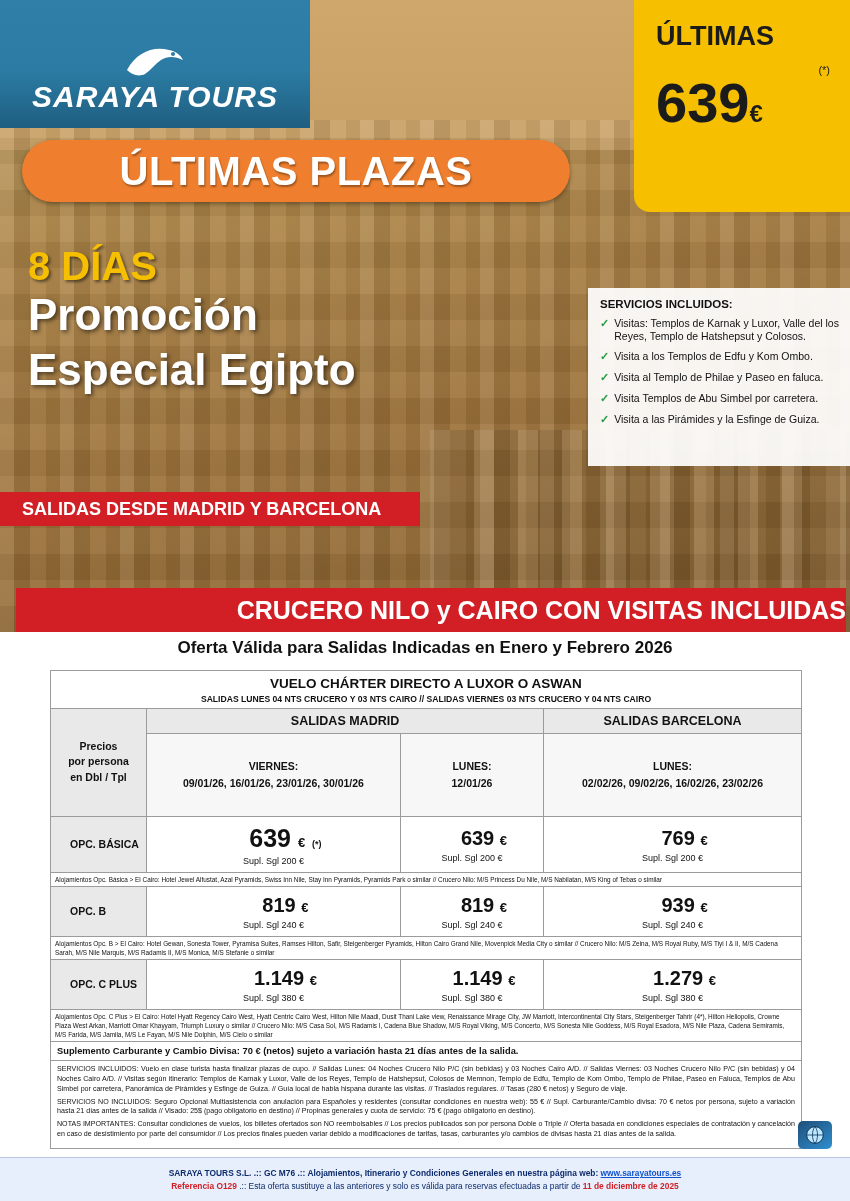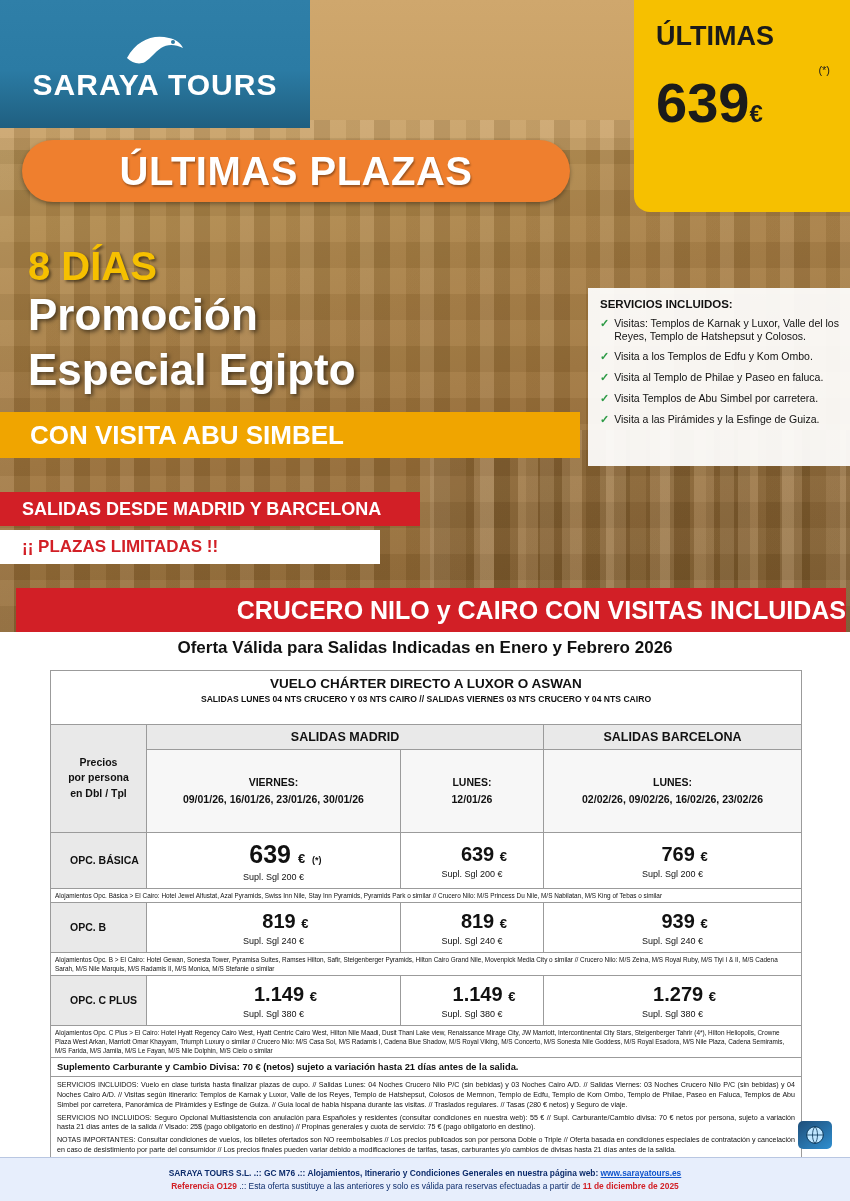--- a/index.html
+++ b/index.html
@@ -45,21 +45,22 @@
   .sky {
     position:absolute; left:0; top:0; width:850px; height:150px;
     background: linear-gradient(to bottom,#cfa76d,#c79f64);
   }
 
   
   .logo-box {
     position: absolute; left: 0; top: 0; width: 310px; height: 128px;
     background: linear-gradient(to bottom, #2f7fa8 0%, #2b7ba4 55%, #1f5f80 100%);
     display: flex; flex-direction: column; align-items: center; justify-content: flex-end;
-    padding-bottom: 26px;
+    padding-bottom: 14px;
+    font-style: italic;
   }
   .logo-bird { width: 64px; height: 34px; margin-bottom: 2px; }
   .logo-text {
     color: #fff; font-size: 30px; font-weight: bold; letter-spacing: 1px;
     font-family: "Liberation Sans", sans-serif;
   }
 
   
   .price-badge {
     position: absolute; right: 0; top: 0; width: 216px; height: 212px;
@@ -145,21 +146,21 @@
   
   .oferta-valida {
     position: absolute; left: 0; top: 638px; width: 850px;
     text-align: center; font-size: 17px; font-weight: bold; color: #111;
   }
 
   .tbl-wrap { position: absolute; left: 50px; top: 670px; width: 752px; }
 
   .vuelo-head {
     border: 1px solid #9b9b9b; border-bottom: none;
-    background: #ffffff; text-align: center; padding: 5px 0 20px;
+    background: #ffffff; text-align: center; padding: 5px 0 4px;
   }
   .vuelo-head .l1 { font-size: 13.5px; font-weight: bold; color: #111; }
   .vuelo-head .l2 { font-size: 8.6px; font-weight: bold; color: #111; margin-top: 3px; }
 
   table.main { border-collapse: collapse; width: 752px; }
   table.main td, table.main th { border: 1px solid #9b9b9b; }
 
   .hdr-city {
     background: #e9e9e9; text-align: center; font-size: 12.5px; font-weight: bold;
     color: #111; padding: 5px 0;
@@ -239,31 +240,25 @@
   </div>
 
   <div class="ribbon">
     <span>ÚLTIMAS PLAZAS</span>
   </div>
 
   <div class="h-8dias">8 DÍAS</div>
   <div class="h-promo">Promoción</div>
   <div class="h-esp">Especial Egipto</div>
 
-  <div class="bar-abu">
-    <span>CON VISITA ABU SIMBEL</span>
-  </div>
 
   <div class="bar-salidas">
     <span>SALIDAS DESDE MADRID Y BARCELONA</span>
   </div>
 
-  <div class="bar-limitadas">
-    <span>¡¡ PLAZAS LIMITADAS !!</span>
-  </div>
 
   <div class="services">
     <h4>SERVICIOS INCLUIDOS:</h4>
     <div class="srv">
       <span class="chk">✓</span>
       <span>Visitas: Templos de Karnak y Luxor, Valle del los Reyes, Templo de Hatshepsut y Colosos.</span>
     </div>
     <div class="srv">
       <span class="chk">✓</span>
       <span>Visita a los Templos de Edfu y Kom Ombo.</span>

